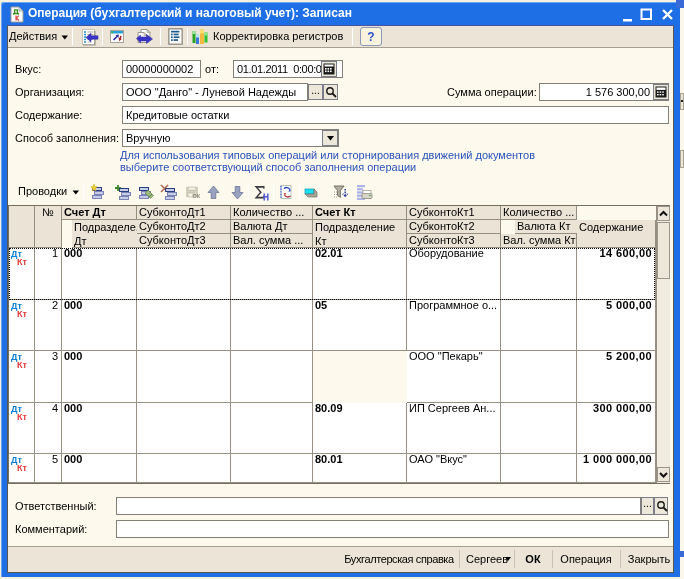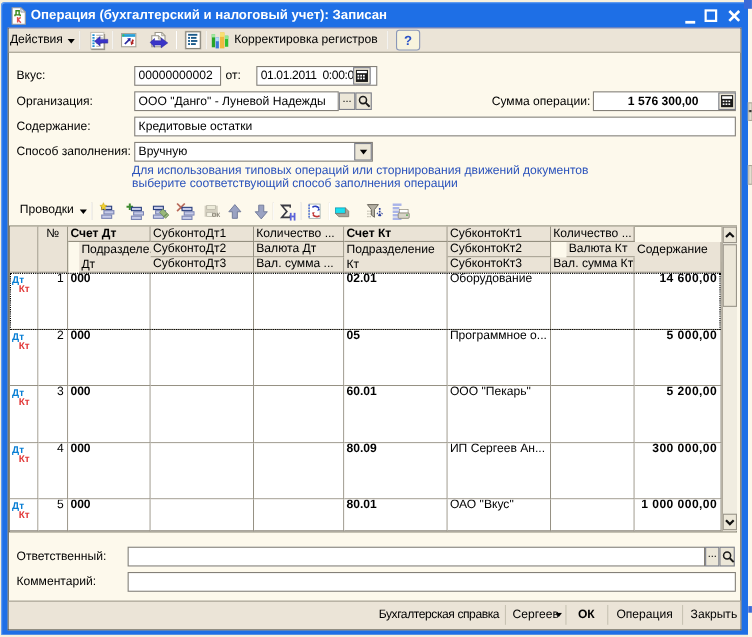--- a/index.html
+++ b/index.html
@@ -139,21 +139,21 @@
       </div>
     <div class="btnsq" style="left:300px;top:58px;width:15px;height:16px;font-size:10px;text-align:center;">...</div>
     <div class="btnsq" style="left:315px;top:58px;width:15px;height:16px;">
       <svg style="margin:1px 0 0 1px;" width="12" height="12" viewBox="0 0 12 12">
           <circle cx="5" cy="5" r="3.2" fill="none" stroke="#1a1a1a" stroke-width="1.4"></circle>
           <path d="M7.5 7.5 L11 11" stroke="#1a1a1a" stroke-width="1.8"></path>
         </svg>
     </div>
     <div class="lbl" style="left:439px;top:60px;">Сумма операции:</div>
     <div class="inp" style="left:531px;top:57px;width:130px;height:18px;">
-        <span class="rt" style="padding-right:33px;font-weight:bold;">1 576 300,00</span>
+        <span class="rt" style="padding-right:18px;">1 576 300,00</span>
       </div>
     <div class="btnsq" style="left:645px;top:58px;width:16px;height:16px;">
       <svg style="margin:1px 0 0 1px;" width="12" height="12" viewBox="0 0 12 12">
           <rect x="0.5" y="0.5" width="11" height="11" fill="#1a1a1a"></rect>
           <rect x="1.5" y="1.5" width="9" height="2.4" fill="#fff"></rect>
           <g fill="#fff">
             <rect x="2" y="5.4" width="1.6" height="1.4"></rect>
             <rect x="4.6" y="5.4" width="1.6" height="1.4"></rect>
             <rect x="7.2" y="5.4" width="1.6" height="1.4"></rect>
             <rect x="2" y="8" width="1.6" height="1.4"></rect>
@@ -314,21 +314,20 @@
         <div class="cell" style="left:493px;top:94.6px;width:76px;height:51.6px;"></div>
         <div class="cell bold rt" style="left:569px;top:94.6px;width:79px;height:51.6px;">5 000,00</div>
         <div class="cell" style="left:1px;top:146.2px;width:26px;height:51.6px;">
           <span style="color:#0a7fd4;font-weight:bold;font-size:9px;display:block;line-height:8px;margin-top:2px;">Дт</span>
           <span style="color:#e23a3a;font-weight:bold;font-size:9px;display:block;line-height:8px;margin-left:6px;">Кт</span>
         </div>
         <div class="cell rt" style="left:27px;top:146.2px;width:27px;height:51.6px;">3</div>
         <div class="cell bold" style="left:54px;top:146.2px;width:75px;height:51.6px;">000</div>
         <div class="cell" style="left:129px;top:146.2px;width:94px;height:51.6px;"></div>
         <div class="cell" style="left:223px;top:146.2px;width:82px;height:51.6px;"></div>
-        <div class="cell bold" style="left:305px;top:146.2px;width:94px;height:51.6px;">60.01</div>
         <div class="cell" style="left:399px;top:146.2px;width:94px;height:51.6px;">ООО "Пекарь"</div>
         <div class="cell" style="left:493px;top:146.2px;width:76px;height:51.6px;"></div>
         <div class="cell bold rt" style="left:569px;top:146.2px;width:79px;height:51.6px;">5 200,00</div>
         <div class="cell" style="left:1px;top:197.8px;width:26px;height:51.6px;">
           <span style="color:#0a7fd4;font-weight:bold;font-size:9px;display:block;line-height:8px;margin-top:2px;">Дт</span>
           <span style="color:#e23a3a;font-weight:bold;font-size:9px;display:block;line-height:8px;margin-left:6px;">Кт</span>
         </div>
         <div class="cell rt" style="left:27px;top:197.8px;width:27px;height:51.6px;">4</div>
         <div class="cell bold" style="left:54px;top:197.8px;width:75px;height:51.6px;">000</div>
         <div class="cell" style="left:129px;top:197.8px;width:94px;height:51.6px;"></div>

